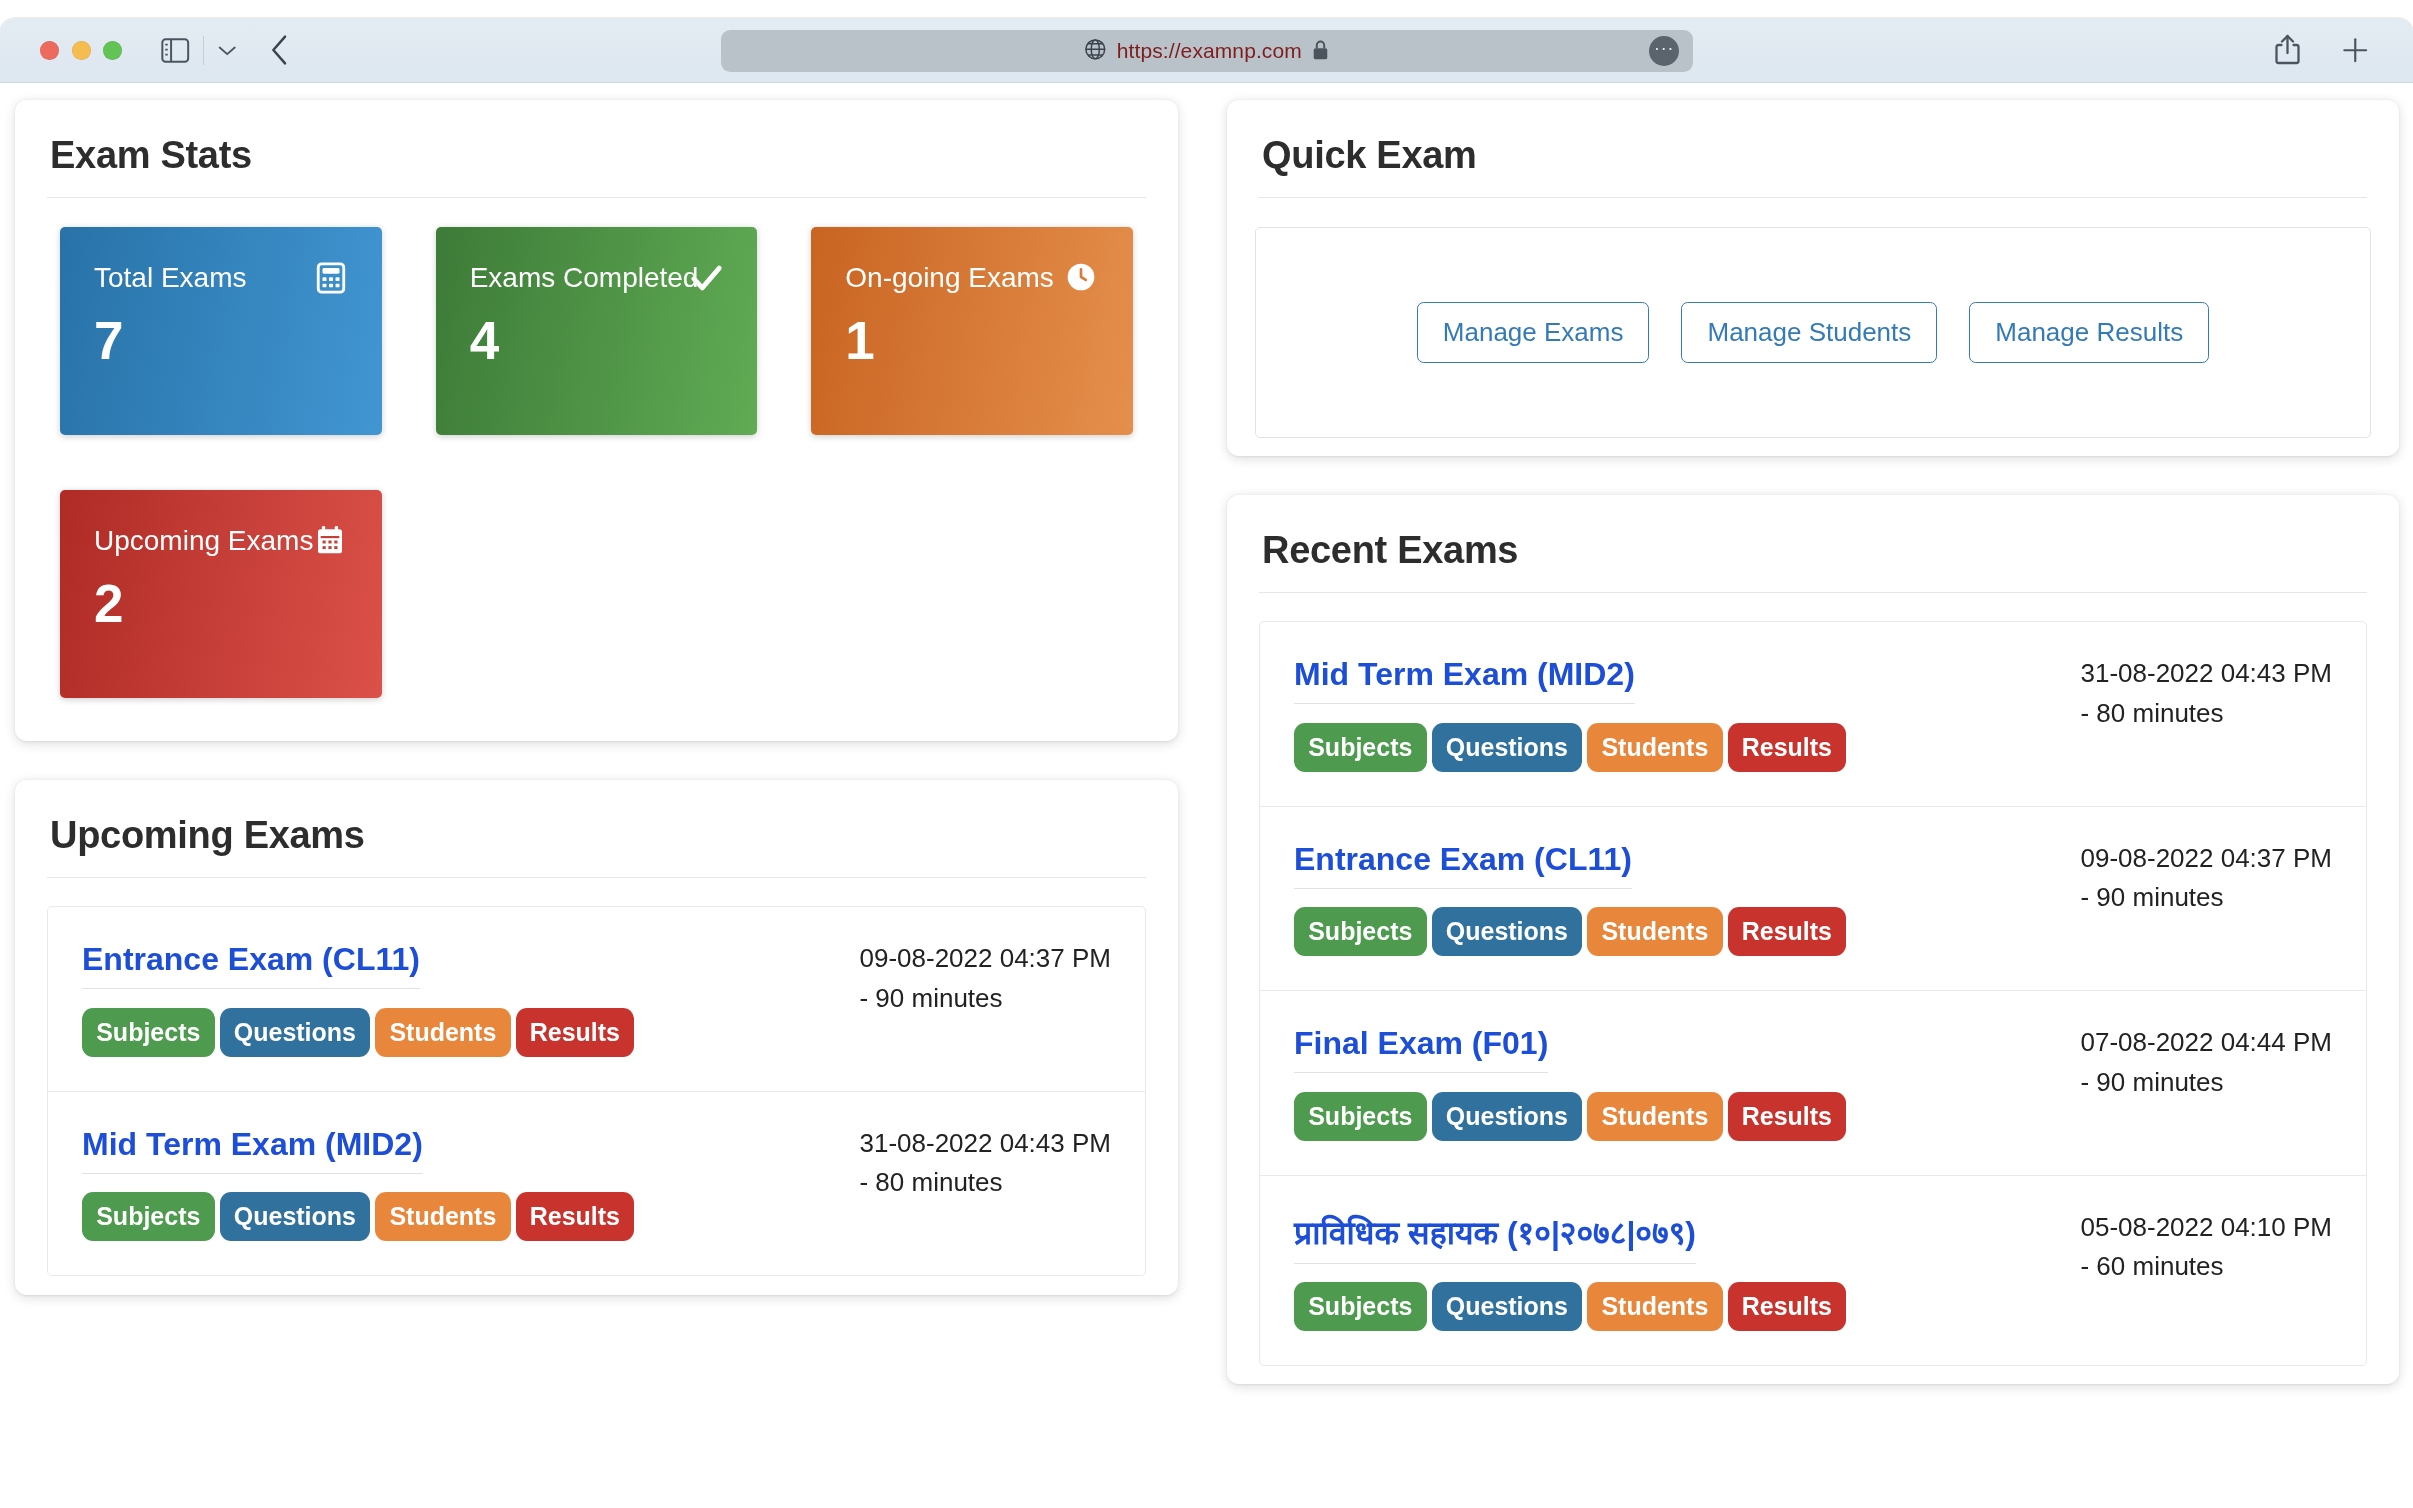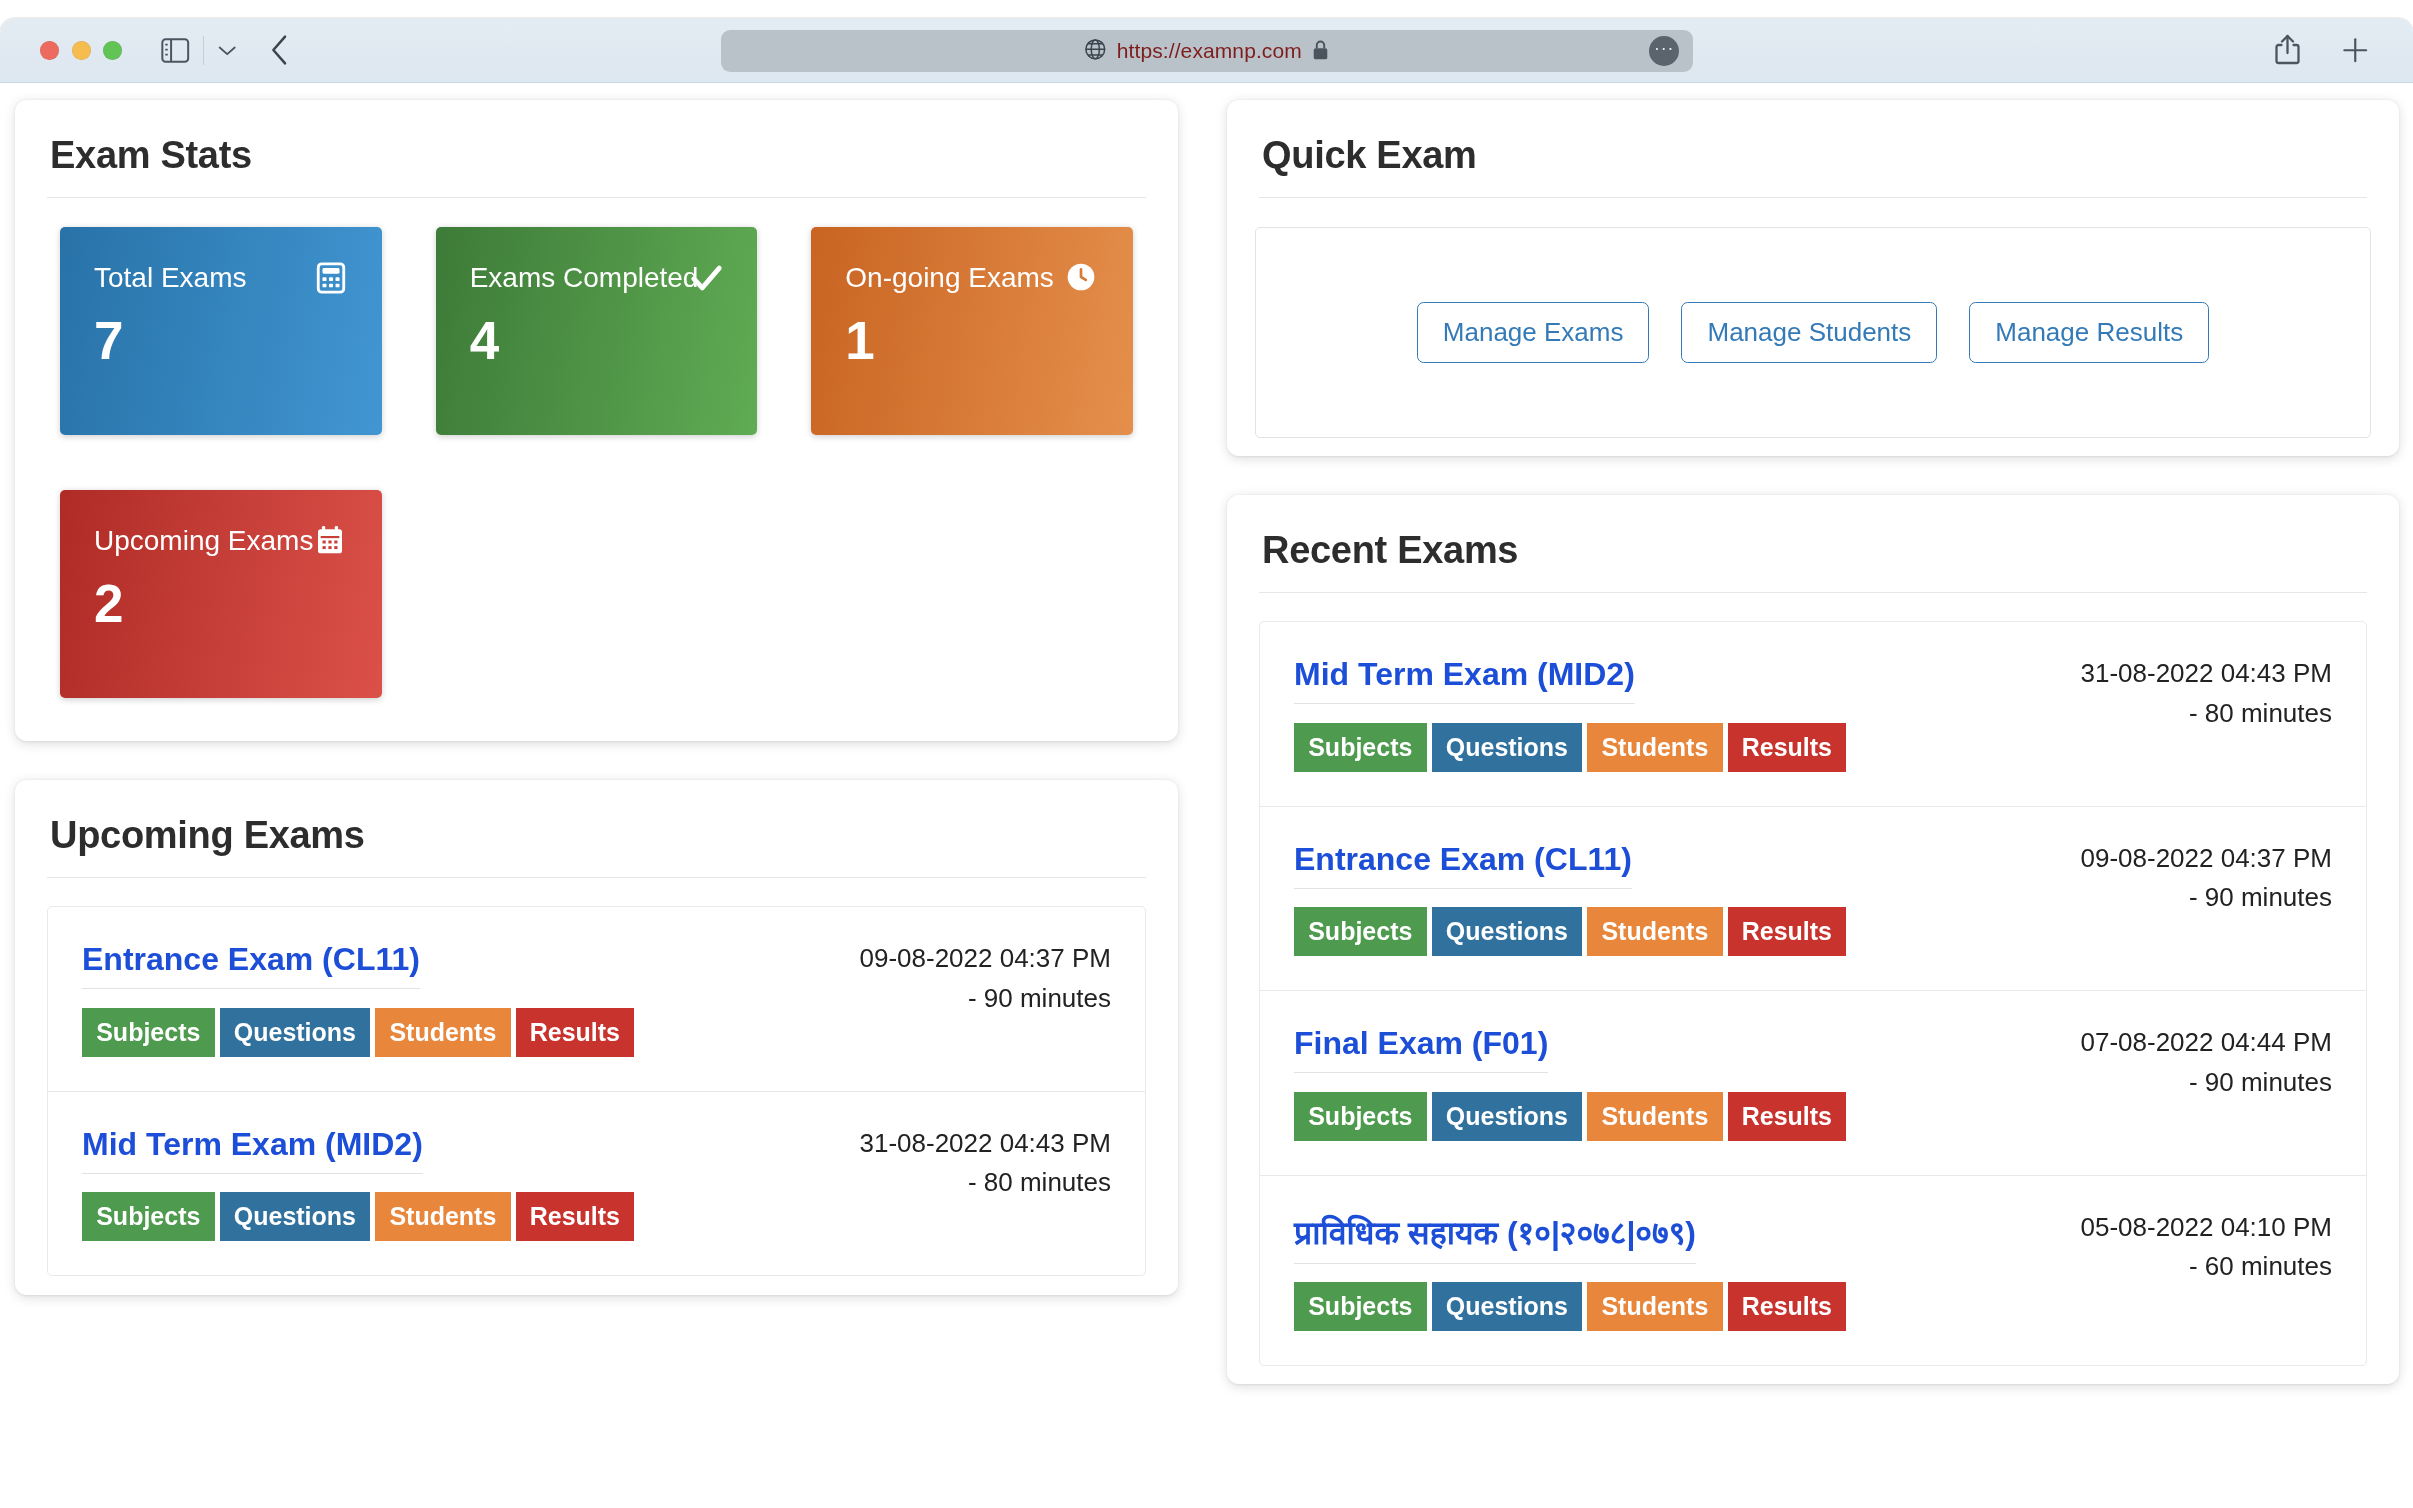--- a/index.html
+++ b/index.html
@@ -135,26 +135,26 @@
   .exam-title {
     display: inline-block;
     font-size: 32px; font-weight: bold; color: #1d4ed8;
     text-decoration: none;
     padding-bottom: 10px;
     border-bottom: 1.7px solid #e2e2e2;
     cursor: pointer;
   }
   .exam-meta {
     position: absolute; right: 34px; top: 32px;
-    text-align: right; color: #222;
+    color: #222;
     font-size: 26px; line-height: 1.52;
   }
   .badges { display: flex; gap: 5px; margin-top: 18.4px; }
   .badge {
-    border-radius: 0;
+    border-radius: 11px;
     color: #ffffff;
     font-size: 25px;
     font-weight: bold;
     padding: 10px 14.2px;
     border: none;
     font-family: inherit;
     cursor: pointer;
     white-space: nowrap;
   }
   .badge.subjects  { background: #4e9a4e; }

